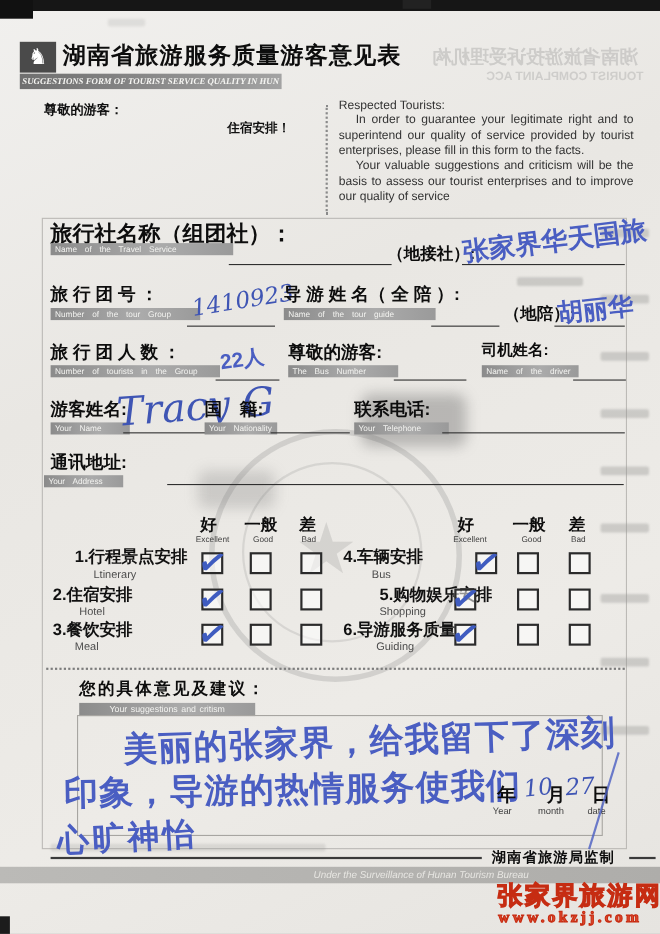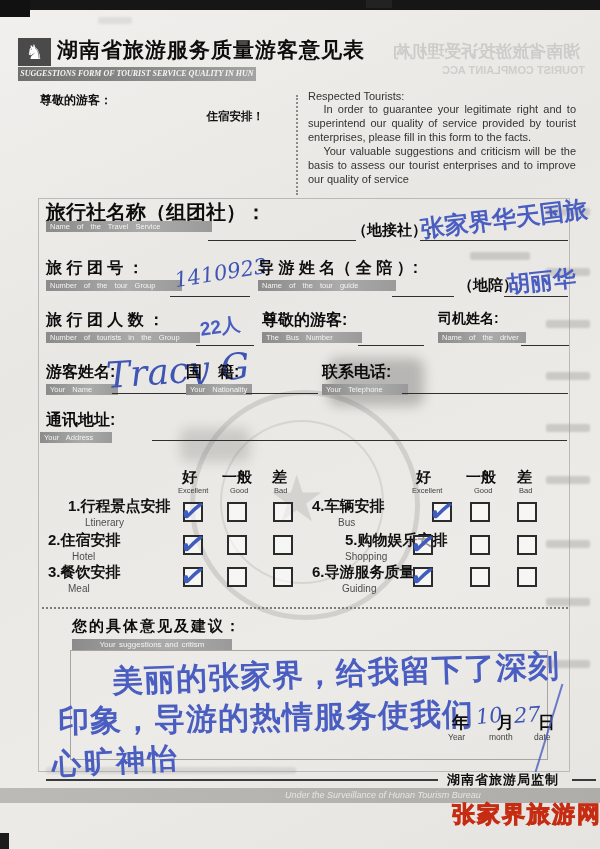--- a/index.html
+++ b/index.html
@@ -191,14 +191,15 @@
   <div class="abs hand" style="left:514px;top:703px;font-size:21px;transform:rotate(-4deg);">27</div>
   <div class="abs" style="left:548px;top:682px;width:2px;height:92px;background:#4a5ec2;transform:rotate(17deg);opacity:.8;"></div>
 
   <div class="abs" style="left:46px;top:779px;width:392px;border-top:2px solid #3a3a3a;"></div>
   <div class="abs cnlabel" style="left:447px;top:771px;font-size:13px;letter-spacing:1px;">湖南省旅游局监制</div>
   <div class="abs" style="left:572px;top:779px;width:24px;border-top:2px solid #3a3a3a;"></div>
   <div class="abs" style="left:0;top:788px;width:600px;height:15px;background:linear-gradient(90deg,#bbbab7,#aeadaa);">
     <div style="position:absolute;left:285px;top:2px;font-size:9px;font-style:italic;color:#e7e6e2;white-space:nowrap;">Under the Surveillance of Hunan Tourism Bureau</div>
   </div>
   <div class="abs wm" style="left:452px;top:799px;font-size:23px;letter-spacing:2px;">张家界旅游网</div>
+  <div class="abs wm" style="left:453px;top:827px;font-size:14px;letter-spacing:3px;">www.okzjj.com</div>
 
 </div>
 
 </body></html>

